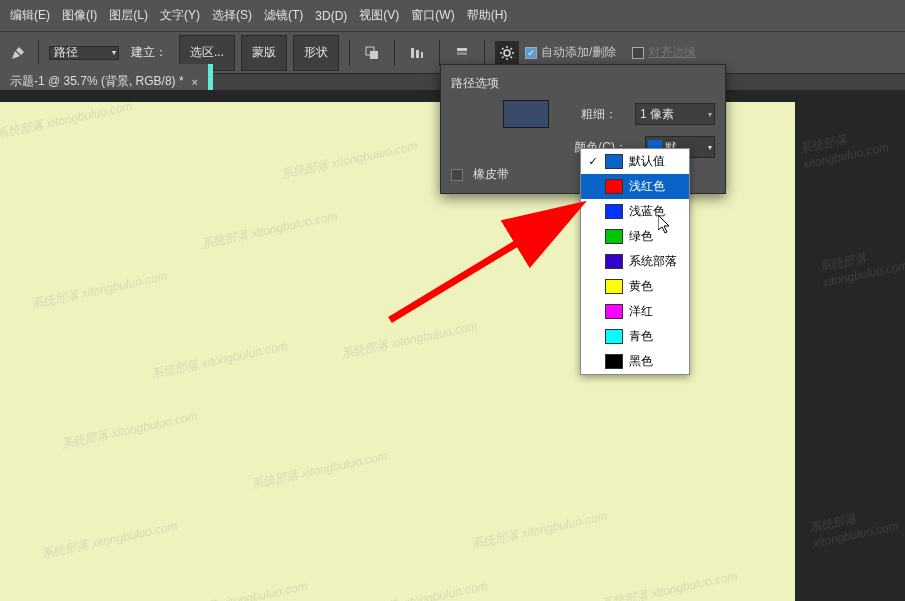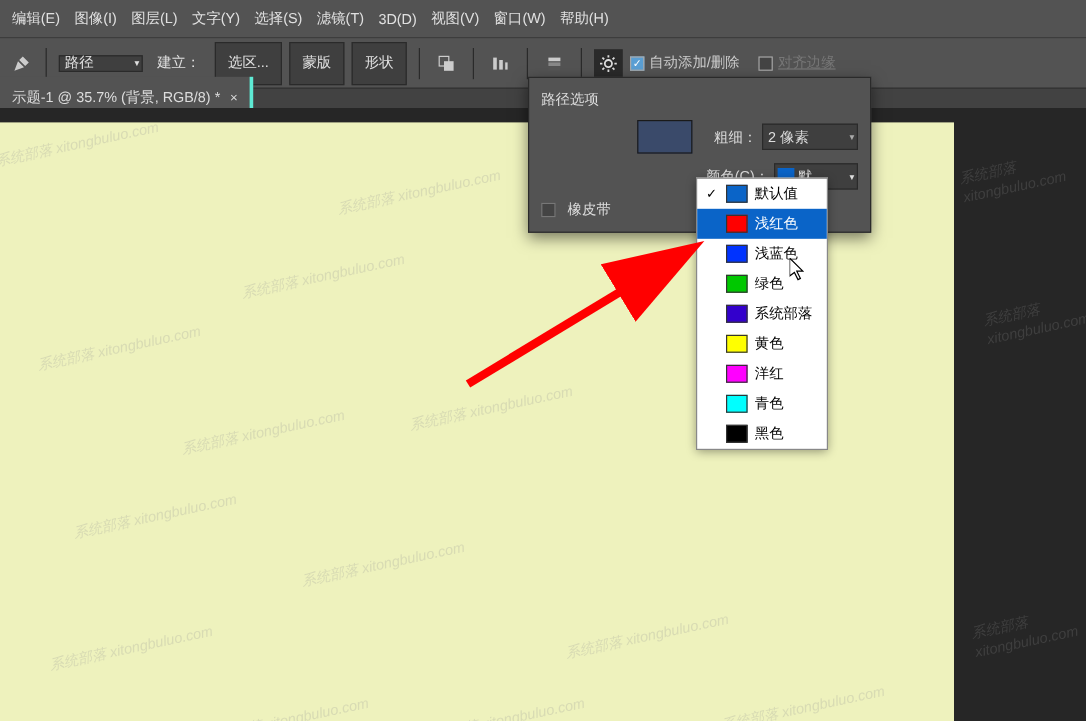--- a/index.html
+++ b/index.html
@@ -15,30 +15,30 @@
 .btn { background: #3f3f3f; border: 1px solid #2a2a2a; height: 36px; padding: 0 10px; display: flex; align-items: center; cursor: pointer; }
 .icon-btn { width: 24px; height: 24px; display: flex; align-items: center; justify-content: center; cursor: pointer; }
 .checkbox { width: 12px; height: 12px; border: 1px solid #aaa; display: inline-flex; align-items: center; justify-content: center; margin-right: 4px; font-size: 9px; }
 .checkbox.checked { background: #5a9fd4; color: #fff; }
 .checkbox.unchecked { background: #444; color: transparent; }
 .toolbar-label { display: flex; align-items: center; color: #ccc; }
 .toolbar-label.disabled { color: #777; }
 .divider { width: 1px; height: 26px; background: #2a2a2a; margin: 0 4px; }
 
 .tabbar { background: #424242; height: 26px; display: flex; align-items: flex-end; border-bottom: 1px solid #2a2a2a; }
-.tab { background: #535353; height: 35px; display: flex; align-items: center; padding: 0 10px; color: #ddd; font-size: 12px; border-right: 3px solid #5eead4; gap: 8px; }
+.tab { background: #535353; height: 35px; display: flex; align-items: center; padding: 0 10px; color: #ddd; font-size: 12px; border-right: 5px solid #5eead4; gap: 8px; }
 .tab .close { font-size: 11px; cursor: pointer; }
 
 .canvas-area { position: absolute; top: 90px; left: 0; right: 0; bottom: 0; background: #262626; }
 .canvas { position: absolute; left: 0; top: 12px; width: 795px; height: 499px; background: #eef2bd; }
 .watermark { position: absolute; color: rgba(150,150,150,0.25); font-size: 12px; font-style: italic; user-select: none; pointer-events: none; }
 
 .panel { position: absolute; top: 64px; left: 440px; width: 286px; background: #535353; border: 1px solid #2a2a2a; padding: 10px; color: #ddd; font-size: 12px; box-shadow: 0 4px 12px rgba(0,0,0,0.5); }
 .panel-title { margin-bottom: 8px; }
-.panel-row { display: flex; align-items: center; gap: 4px; margin-bottom: 8px; justify-content: flex-end; }
+.panel-row { display: flex; align-items: center; gap: 18px; margin-bottom: 8px; justify-content: flex-end; }
 .panel-row label { min-width: 50px; text-align: right; }
 .color-preview { width: 46px; height: 28px; background: #3a4a6a; border: 1px solid #1a1a1a; }
 .thickness-input { background: #3f3f3f; border: 1px solid #2a2a2a; height: 22px; width: 80px; padding: 0 4px; display: flex; align-items: center; position: relative; }
 .thickness-input .arrow { position: absolute; right: 2px; font-size: 8px; color: #aaa; }
 .color-select { background: #3f3f3f; border: 1px solid #2a2a2a; height: 22px; width: 70px; display: flex; align-items: center; padding: 0 2px; gap: 3px; }
 .color-swatch { width: 14px; height: 14px; }
 .color-select .arrow { margin-left: auto; font-size: 8px; }
 .rubber-row { display: flex; align-items: center; gap: 6px; margin-top: 8px; }
 
 .color-menu { position: absolute; top: 148px; left: 580px; width: 110px; background: #fff; border: 1px solid #888; box-shadow: 0 2px 8px rgba(0,0,0,0.4); font-size: 12px; }
@@ -148,21 +148,21 @@
     <div class="watermark" style="left: 820px; top: 160px; transform: rotate(-12deg); color: rgba(120, 120, 120, 0.3);">系统部落 xitongbuluo.com</div>
     <div class="watermark" style="left: 810px; top: 420px; transform: rotate(-12deg); color: rgba(120, 120, 120, 0.3);">系统部落 xitongbuluo.com</div>
   </div>
 
 <div class="panel">
   <div class="panel-title">路径选项</div>
   <div class="panel-row">
     <div class="color-preview"></div>
     <label>粗细：</label>
     <div class="thickness-input">
-      <span>2 像素</span>
+      <span>1 像素</span>
       <span class="arrow">▾</span>
     </div>
   </div>
   <div class="panel-row">
     <label>颜色(C)：</label>
     <div class="color-select">
       <div class="color-swatch" style="background:#0a64c8;"></div>
       <span>默...</span>
       <span class="arrow">▾</span>
     </div>

